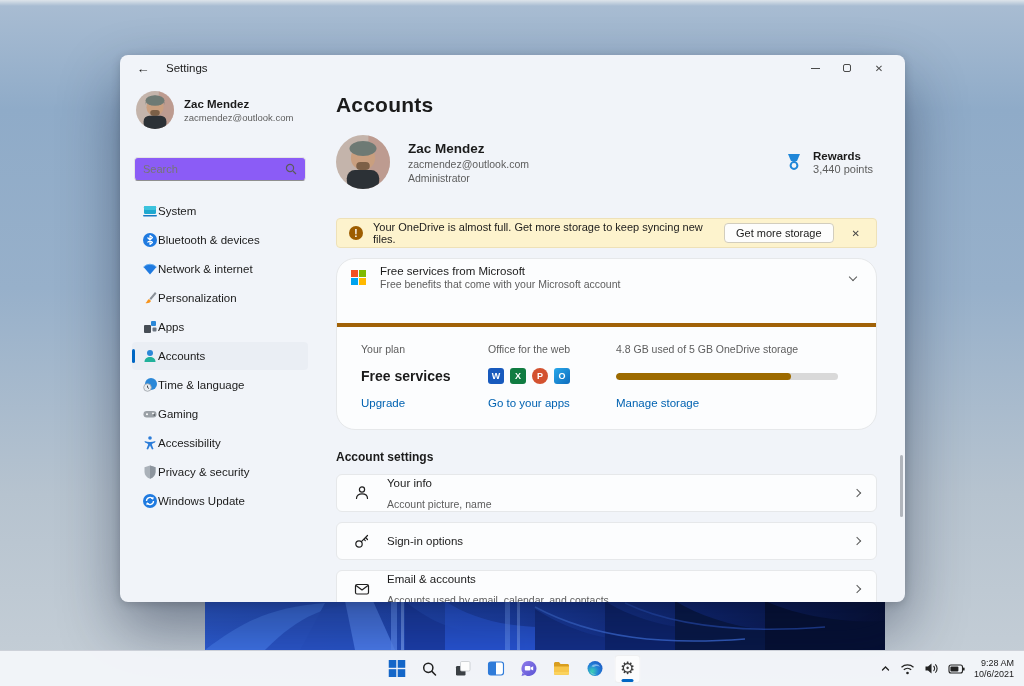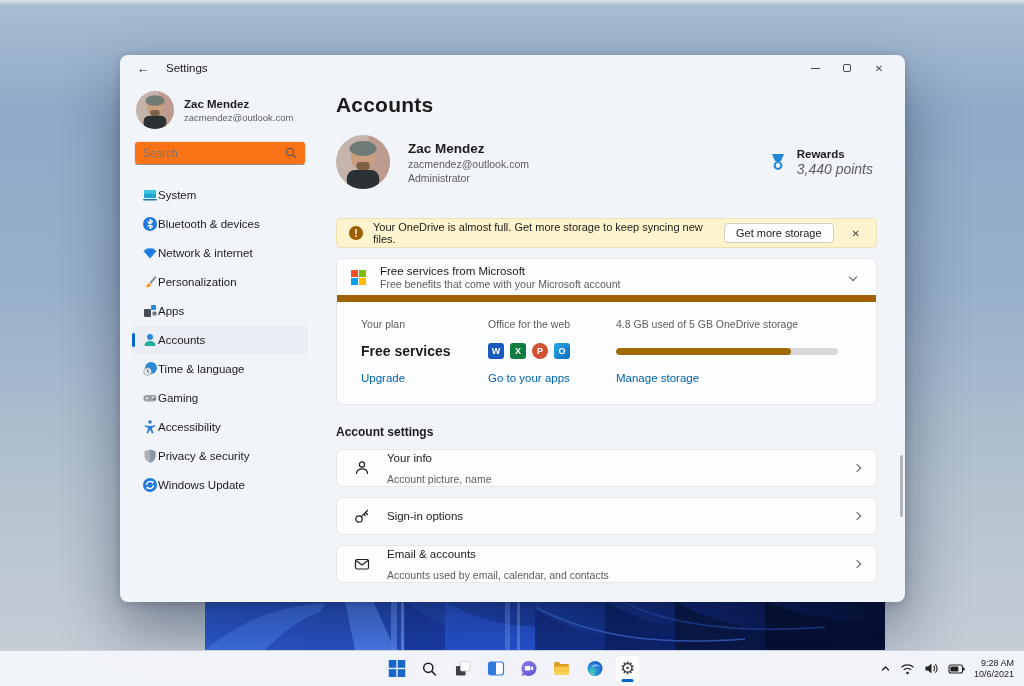--- a/index.html
+++ b/index.html
@@ -28,60 +28,60 @@
   .glyph-close { font-size:10px; color:#4a4a4a; }
   .win-body { display:flex; height:521px; }
   
   .sidebar { width:196px; flex:none; padding:8px 8px 0 12px; }
   .side-profile { display:flex; align-items:center; gap:10px; padding:2px 0 12px 4px; }
   .avatar { border-radius:50%; overflow:hidden; flex:none; display:block; }
   .avatar.sm { width:38px; height:38px; }
   .avatar.lg { width:54px; height:54px; }
   .sp-name { font-size:11.5px; font-weight:bold; }
   .sp-email { font-size:9.5px; color:#5d5d5d; margin-top:2px; }
-  .search-box { height:24px; background:#f97316; border:1px solid #e4e4e4; border-bottom:1px solid #8f8f8f;
-    border-radius:4px; display:flex; align-items:center; padding:0 8px; margin:0 2px 0 2px; }
+  .search-box { height:24px; background:#8b5cf6; border:1px solid #e4e4e4; border-bottom:1px solid #8f8f8f;
+    border-radius:4px; display:flex; align-items:center; padding:0 8px; margin:16px 2px 0 2px; }
   .search-box input { border:0; outline:none; flex:1; font-size:11px; font-family:inherit; color:#1b1b1b; background:transparent; }
   .search-box input::placeholder { color:#767676; }
   .nav { margin-top:16px; }
   .nav-item { height:28px; display:flex; align-items:center; padding:0 10px; margin:1px 0;
     border-radius:4px; font-size:11.5px; position:relative; cursor:default; }
   .nav-item .nicon { width:16px; height:16px; flex:none; display:flex; }
   .nav-item.selected { background:#eaeef4; }
   .nav-item.selected::before { content:""; position:absolute; left:0; top:7px; width:3px; height:14px;
     border-radius:2px; background:#0067c4; }
   
   .main { flex:1; padding:0 28px 0 20px; position:relative; }
   .page-title { font-size:21px; font-weight:600; margin-top:12px; letter-spacing:.2px; }
   .profile-row { display:flex; align-items:center; margin-top:18px; }
   .pr-info { margin-left:18px; }
   .pr-name { font-size:13.5px; font-weight:600; }
   .pr-email,.pr-role { font-size:10.5px; color:#5d5d5d; margin-top:2px; }
   .rewards { margin-left:auto; display:flex; align-items:center; gap:9px; margin-right:4px; }
   .rw-label { font-size:11.5px; font-weight:600; }
-  .rw-points { font-size:14px; color:#5d5d5d; margin-top:1px;font-style:italic; }
+  .rw-points { font-size:11px; color:#5d5d5d; margin-top:1px; }
   .banner { margin-top:29px; background:#fdf3cd; border:1px solid #eee1b8; border-radius:4px;
     height:30px; display:flex; align-items:center; gap:10px; padding:0 8px 0 12px; }
   .warn-icon { width:14px; height:14px; border-radius:50%; background:#9d5d00; color:#fff;
     font-size:10px; font-weight:bold; display:flex; align-items:center; justify-content:center; flex:none; }
   .banner-text { font-size:11px; flex:1; }
   .banner-btn { background:#fdfdfc; border:1px solid #d2cdbd; border-radius:4px; padding:3px 11px;
     font-size:11px; font-family:inherit; color:#1b1b1b; cursor:default; }
   .banner-close { font-size:10px; color:#454545; padding:0 8px; cursor:default; }
   .card { background:#fcfdfe; border:1px solid #e6e8ea; border-radius:6px; }
-  .expander { margin-top:10px; }
+  .expander { margin-top:10px;border-radius:19px; }
   .exp-header { display:flex; align-items:center; gap:14px; padding:8px 16px 8px 14px; height:36px; }
   .ms-logo { width:15px; height:15px; display:grid; grid-template-columns:7px 7px; grid-auto-rows:7px; gap:1px; flex:none; }
   .ms-logo i { display:block; }
   .exp-title { font-size:11.5px; }
   .exp-sub { font-size:10.5px; color:#5d5d5d; margin-top:1px; }
   .chev { width:6px; height:6px; border-right:1.4px solid #5a5a5a; border-bottom:1.4px solid #5a5a5a; display:inline-block; }
   .chev.down { transform:rotate(45deg); margin-left:auto; margin-right:4px; }
   .chev.right { transform:rotate(-45deg); margin-left:auto; }
-  .exp-body { border-top:7px solid #a16207; padding:16px 16px 20px 24px; display:flex; }
+  .exp-body { border-top:4px solid #a16207; padding:16px 16px 20px 24px; display:flex;margin-top:28px; }
   .col { display:flex; flex-direction:column; }
   .col.c1 { width:127px; } .col.c2 { width:128px; } .col.c3 { flex:1; }
   .col-label { font-size:10.5px; color:#5d5d5d; margin-bottom:10px; }
   .col-value { height:22px; display:flex; align-items:center; margin-bottom:10px; }
   .plan-value { font-size:14px; font-weight:600; }
   .office-icons { display:flex; gap:6px; }
   .app-tile { width:16px; height:16px; border-radius:3px; color:#fff; font-size:9px; font-weight:bold;
     display:flex; align-items:center; justify-content:center; }
   .tile-word { background:#185abd; } .tile-excel { background:#107c41; }
   .tile-ppt { background:#d35230; border-radius:50%; }

